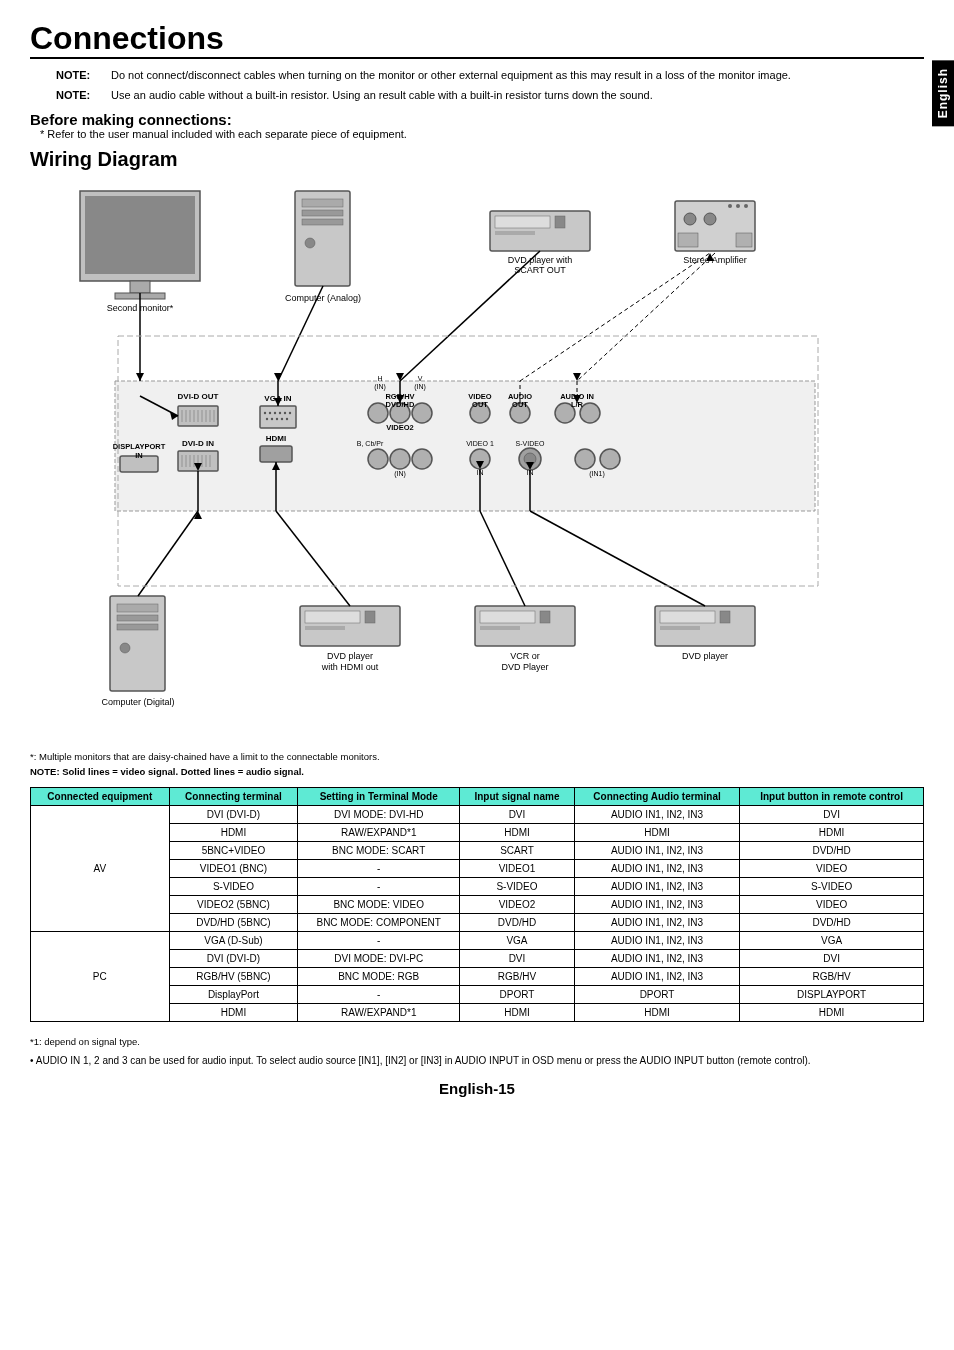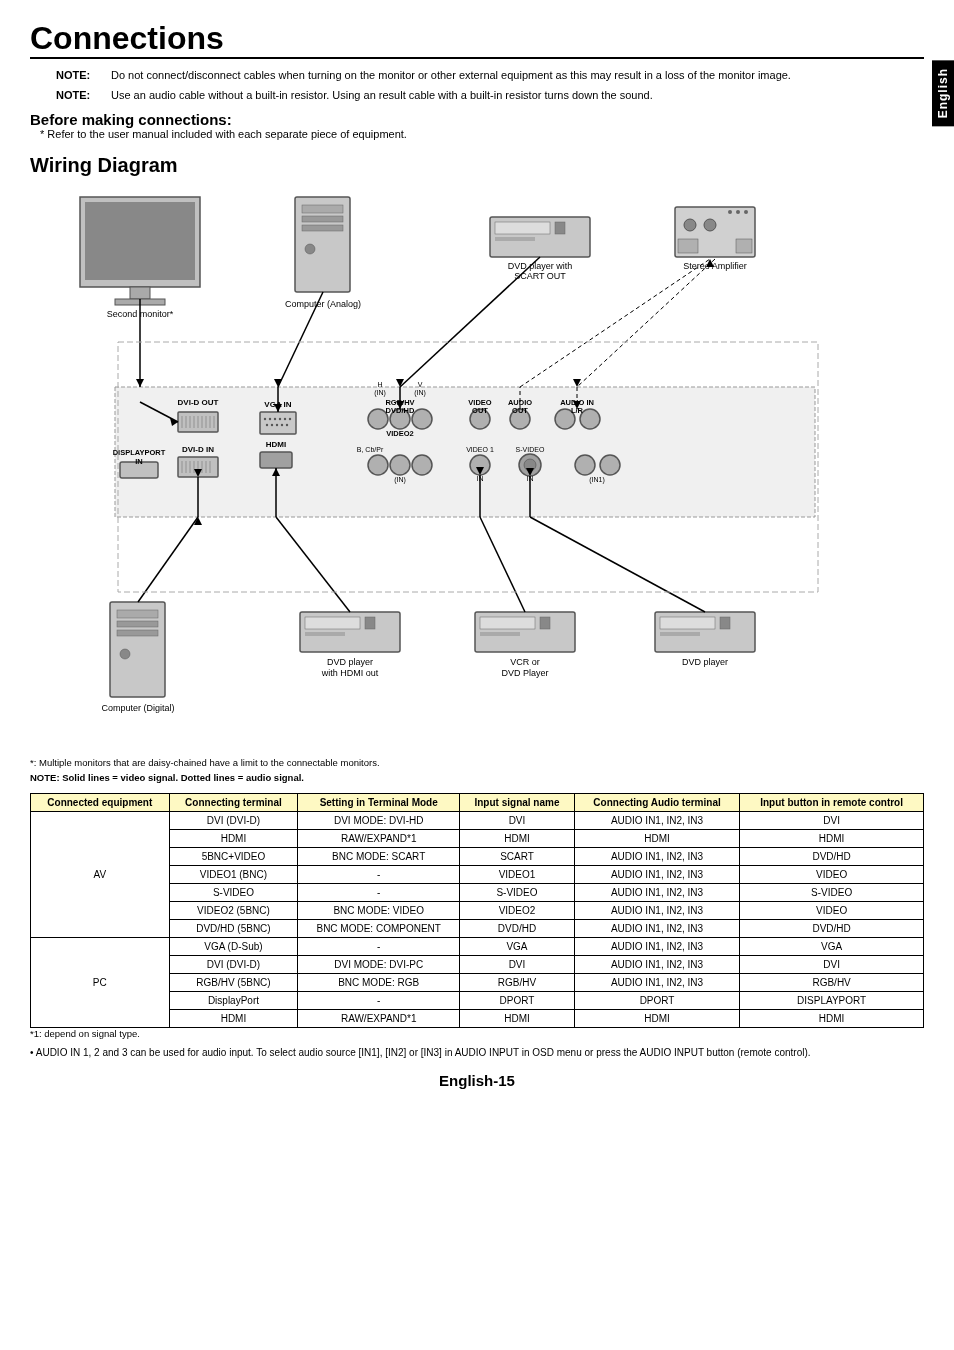--- a/index.html
+++ b/index.html
@@ -64,21 +64,21 @@
     .bullet-list li::before {
       content: "* ";
     }
     .bullet-list li {
       margin-bottom: 2px;
     }
 
     h2.wiring-title {
       font-size: 20px;
       font-weight: bold;
-      margin-top: 14px;
+      margin-top: 8px;
       margin-bottom: 10px;
     }
 
     
     .wiring-diagram {
       border: none;
       margin-bottom: 10px;
       position: relative;
       width: 860px;
       height: 560px;
@@ -110,26 +110,26 @@
       margin-top: 10px;
       font-size: 10px;
     }
     table.connections-table th, table.connections-table td {
       border: 1px solid #000;
       padding: 3px 5px;
       text-align: center;
       vertical-align: middle;
     }
     table.connections-table th {
-      background: #fef9c3;
+      background: #5eead4;
       font-weight: bold;
     }
     .footnote-asterisk {
       font-size: 9.5px;
-      margin-top: 0;
+      margin-top: 14px;
     }
     .audio-note {
       font-size: 10px;
       margin-top: 8px;
     }
     .page-number {
       text-align: center;
       font-weight: bold;
       margin-top: 14px;
       font-size: 15px;

